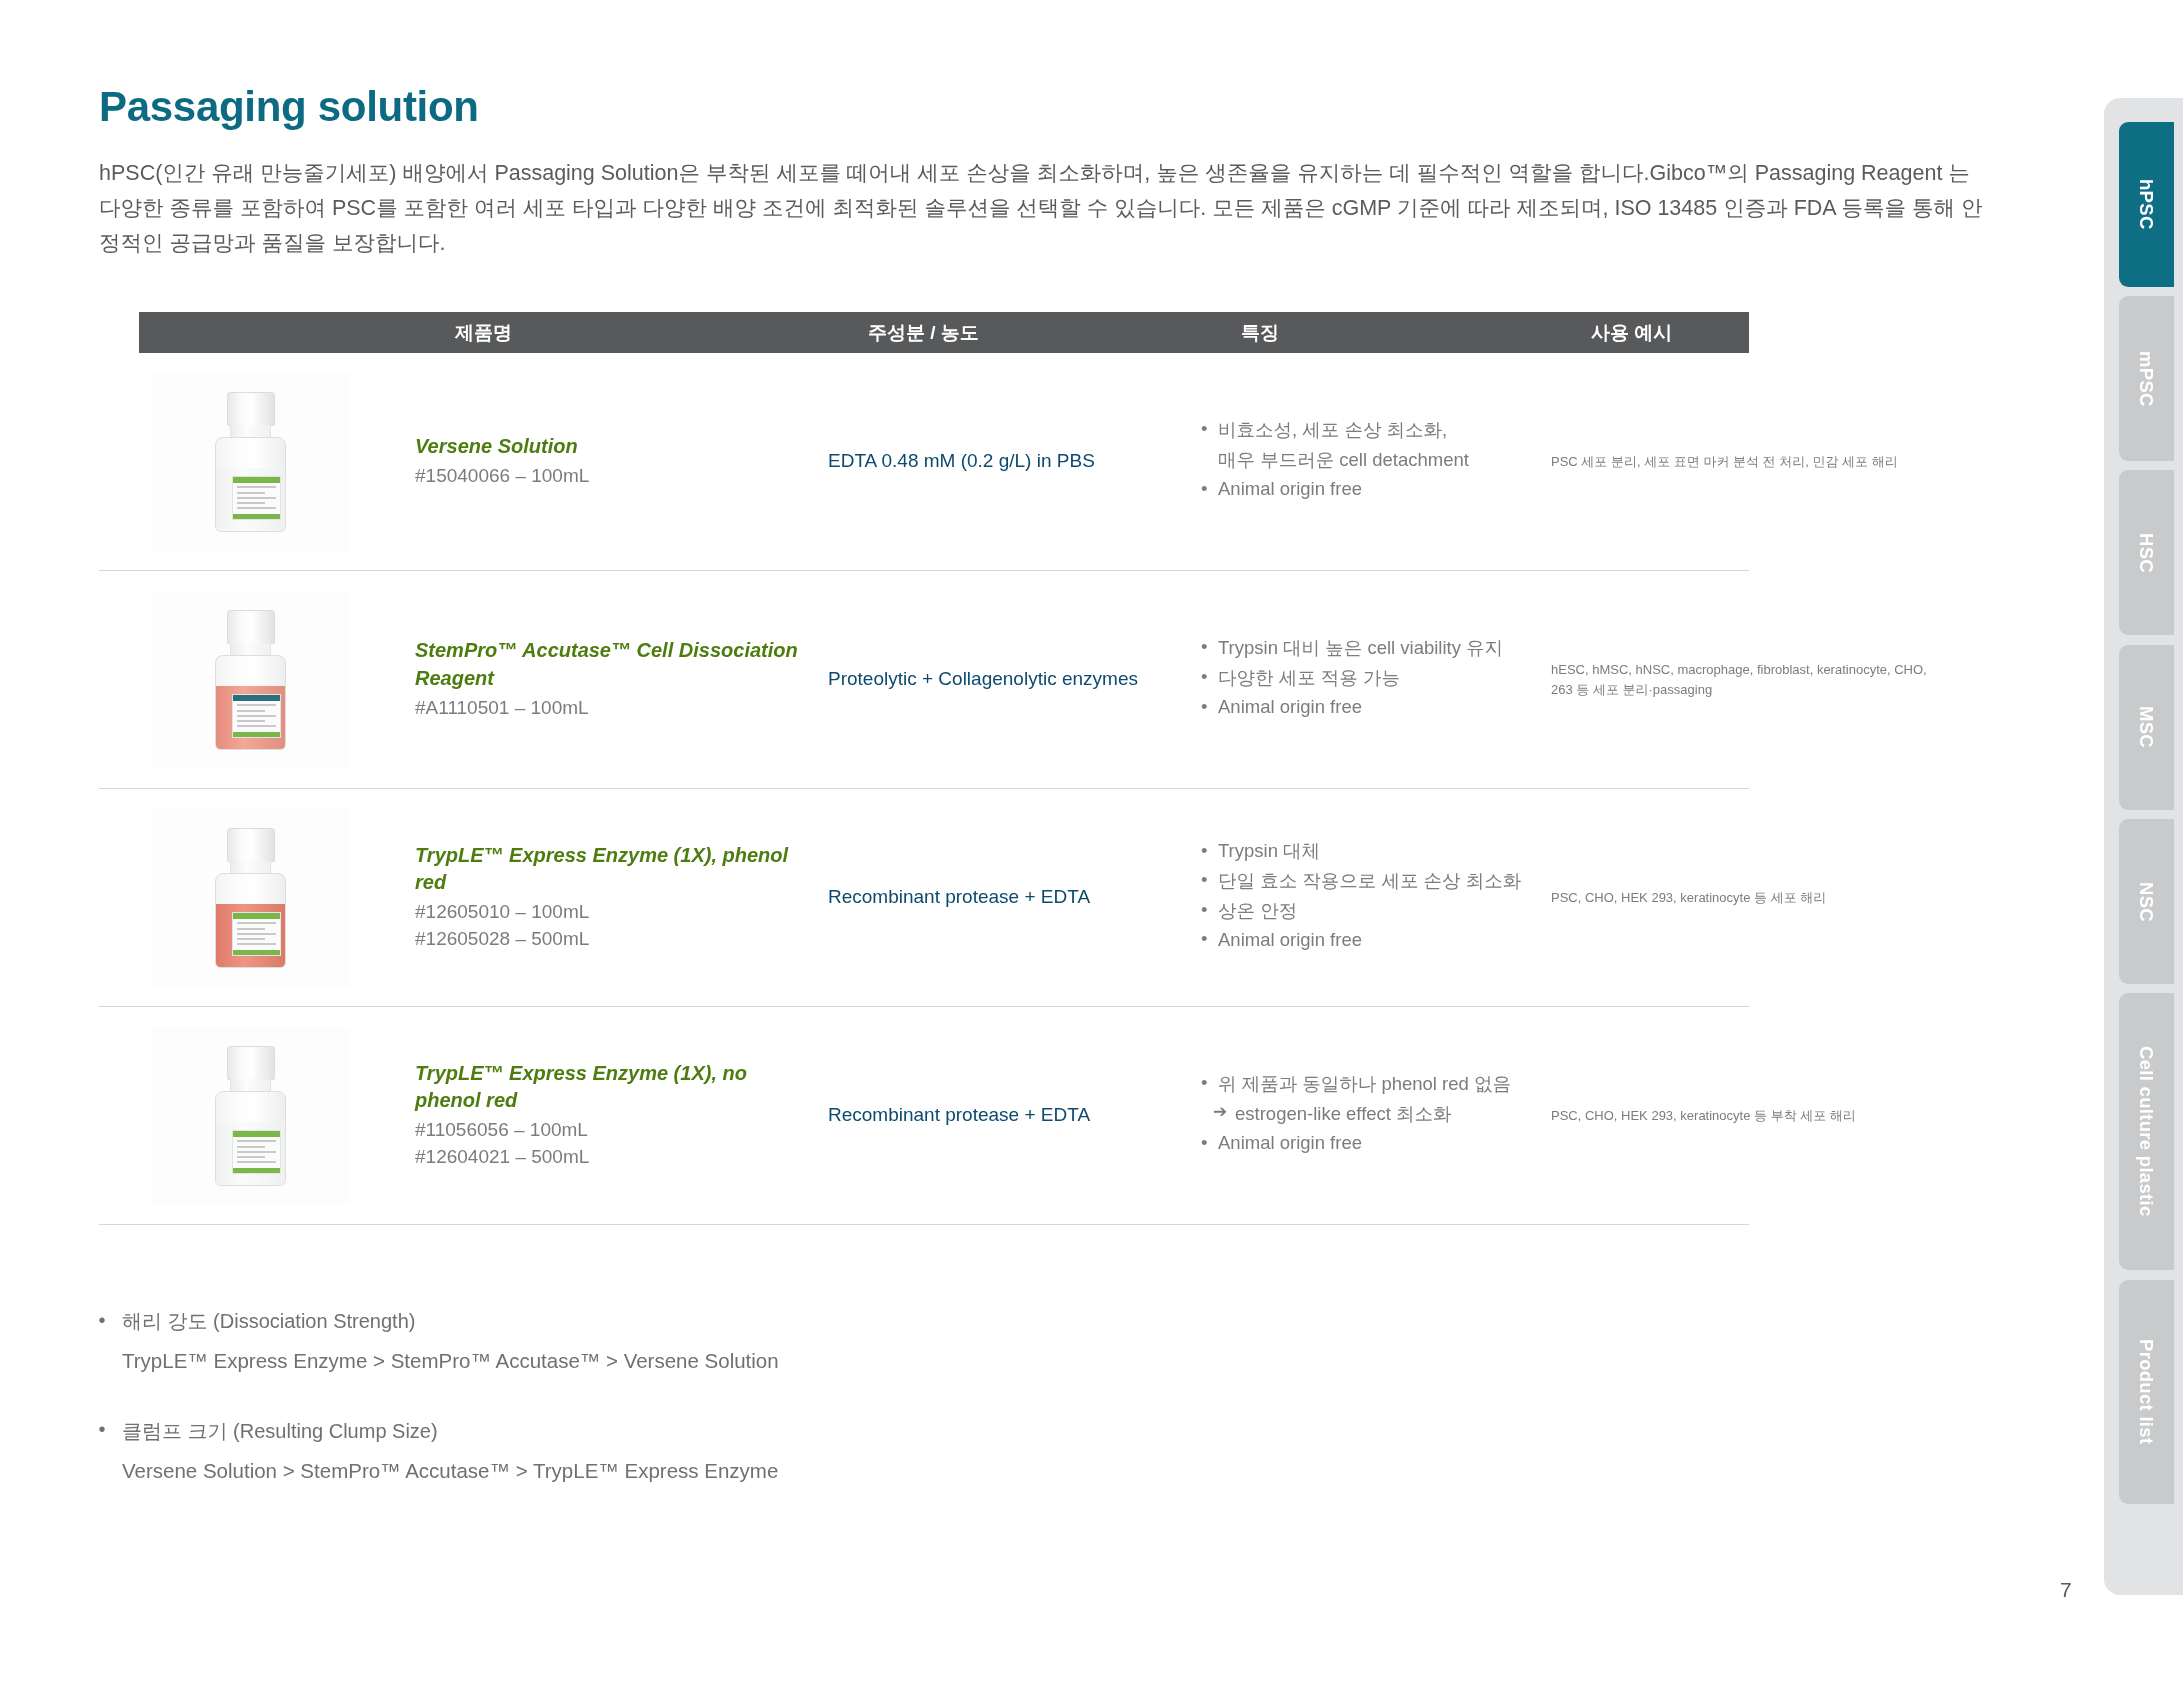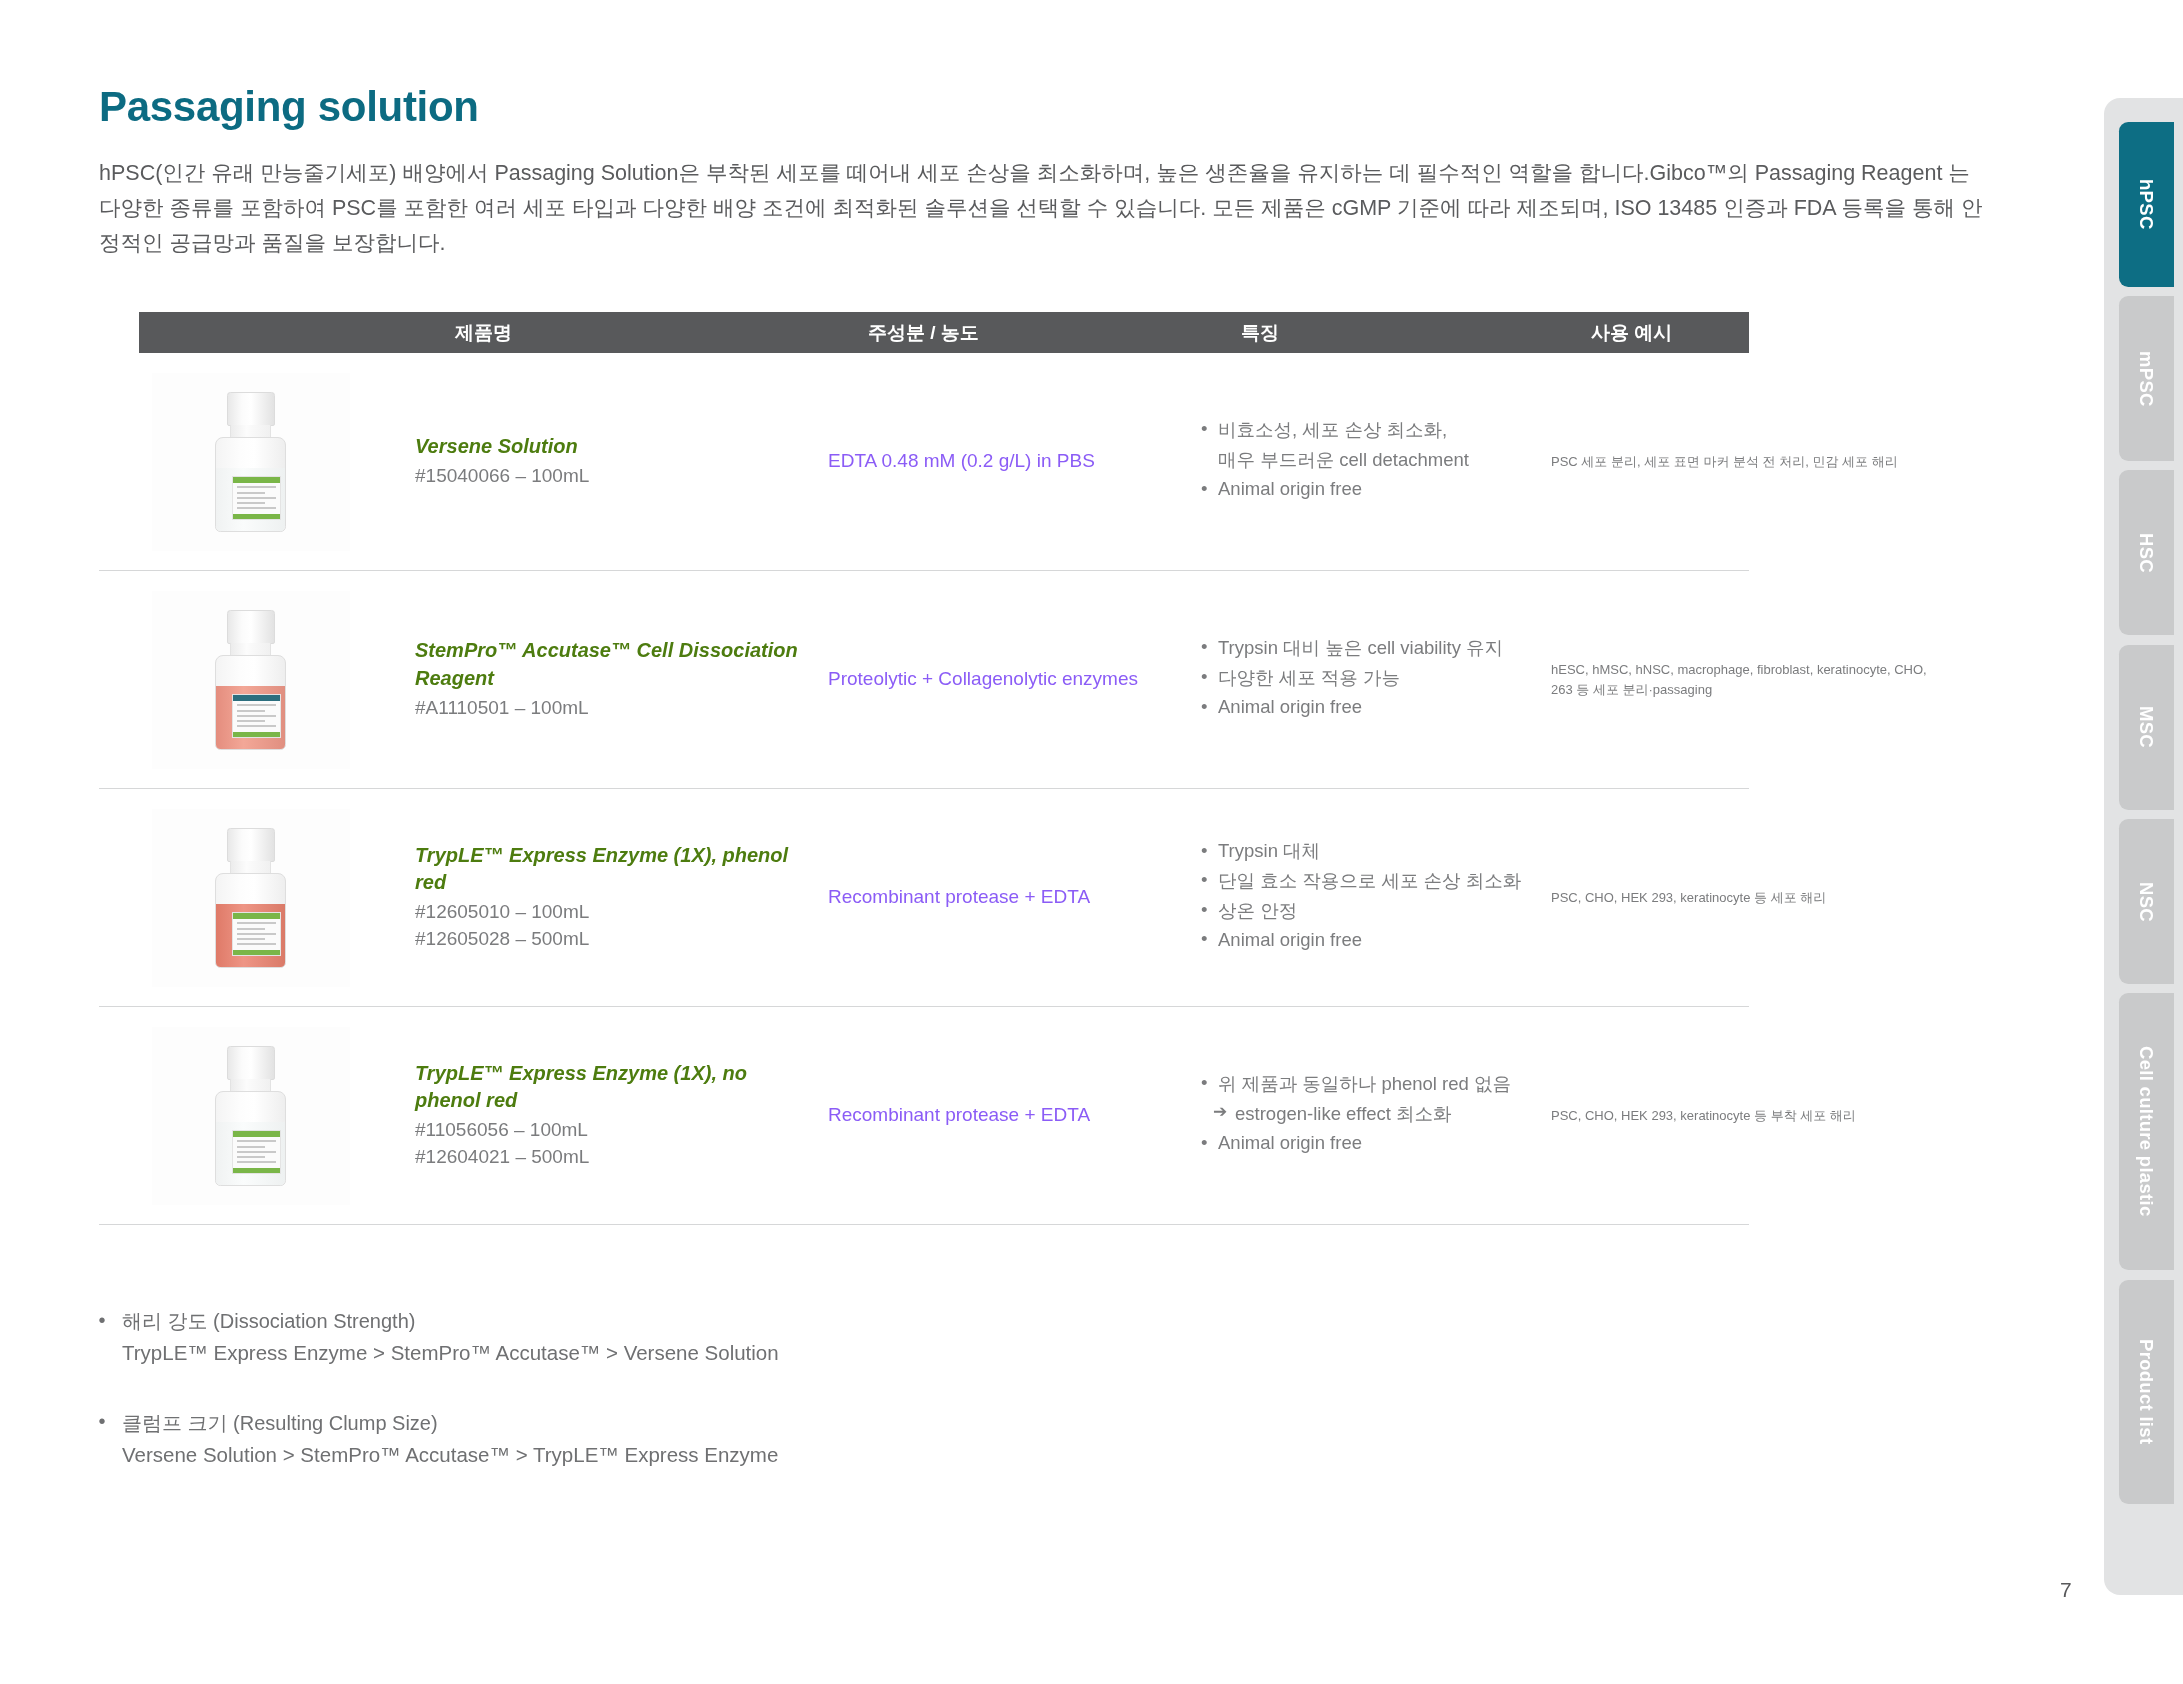--- a/index.html
+++ b/index.html
@@ -48,21 +48,21 @@
   .trow:last-child { border-bottom: 1.3px solid #d6d7d8; }
 
   .cell { display: flex; flex-direction: column; justify-content: center; padding: 12px; }
   .cell.imgcell { justify-content: center; align-items: center; padding: 17px 6.6px; }
   .cell.namecell { justify-content: center; }
 
   .prodname { font-size: 20px; font-weight: 700; color: #4d7c0f; line-height: 1.38; font-style: italic; }
   .prodcode { font-size: 19px; font-weight: 400; color: #7b7c7e; line-height: 1.42; }
   .codes { margin-top: 2.6px; }
 
-  .comp { font-size: 19px; color: #8b5cf6; line-height: 1.5; }
+  .comp { font-size: 19px; color: #0c4a6e; line-height: 1.5; }
 
   .featlist { list-style: none; }
   .featlist li {
     font-size: 18.5px; color: #7b7c7e; line-height: 1.42;
     position: relative; padding-left: 17px; margin-bottom: 3.3px;
   }
   .featlist li:before {
     content: "\2022"; position: absolute; left: 0; top: -0.7px;
     color: #7b7c7e; font-size: 18.5px;
   }
@@ -126,21 +126,21 @@
   
   .notes { position: absolute; left: 92px; top: 1307px; width: 1584px; }
   .note { margin-bottom: 41px; }
   .note .nhead {
     font-size: 20px; color: #6f7072; position: relative; padding-left: 30px; line-height: 1.4;
   }
   .note .nhead:before {
     content: "\2022"; position: absolute; left: 6.6px; top: -1.3px; font-size: 20px; color: #6f7072;
   }
   .note .nbody {
-    font-size: 20.5px; color: #6f7072; padding-left: 30px; margin-top: 4px; line-height: 1.4;
+    font-size: 20.5px; color: #6f7072; padding-left: 30px; margin-top: 12px; line-height: 1.4;
   }
 
   
   .rail {
     position: absolute; right: 0; top: 98px; width: 79px; height: 1497px;
     background: #e2e3e4; border-radius: 16px 0 0 16px;
   }
   .tab {
     position: absolute; right: 0; width: 55px; left: 14.5px;
     border-radius: 9.2px 0 0 9.2px;

